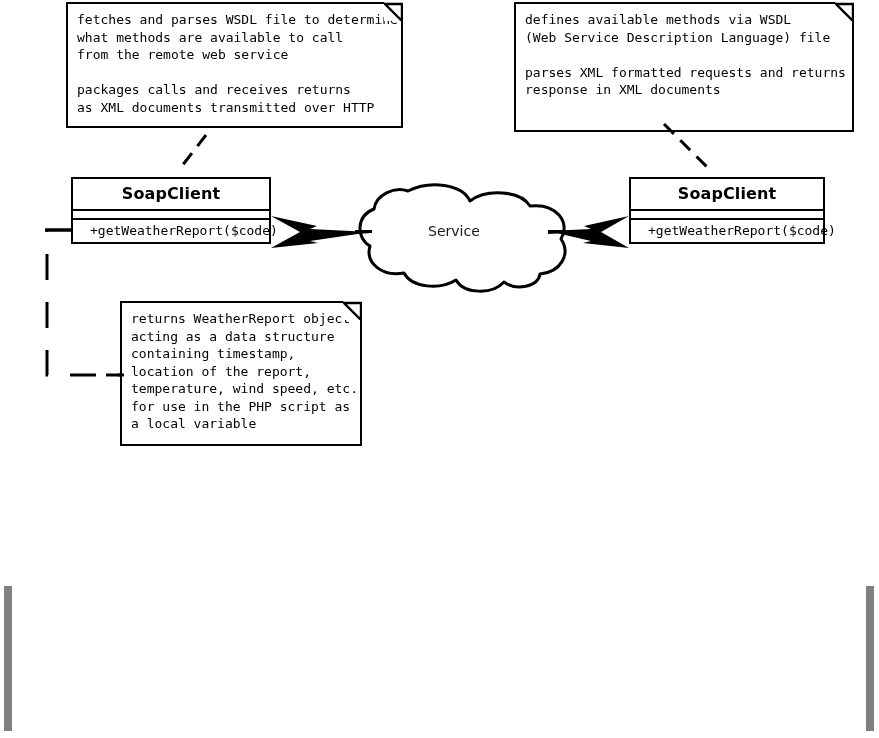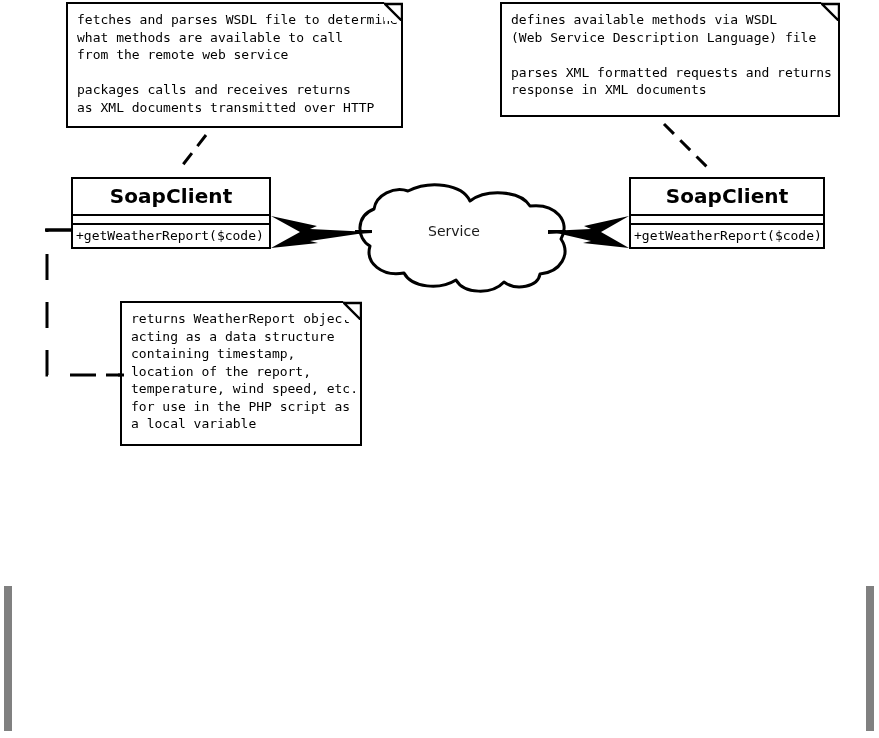--- a/index.html
+++ b/index.html
@@ -56,36 +56,36 @@
   .classbox {
     position: absolute;
     box-sizing: border-box;
     background: #ffffff;
     border: 2px solid #000000;
     z-index: 6;
   }
   .classbox .cb-title {
     font-family: "DejaVu Sans", sans-serif;
     font-weight: bold;
-    font-size: 20px;
+    font-size: 16px;
     text-align: center;
     color: #000000;
     padding: 5px 0 6px 0;
     border-bottom: 2px solid #000000;
     letter-spacing: 0.1px;
   }
   .classbox .cb-attrs {
     height: 7px;
     border-bottom: 2px solid #000000;
   }
   .classbox .cb-method {
     font-family: "DejaVu Sans Mono", monospace;
     font-size: 13px;
     color: #000000;
-    padding: 3px 2px 4px 3px;
+    padding: 3px 2px 4px 17px;
     white-space: pre;
   }
 
   
   .layer {
     position: absolute;
     left: 0;
     top: 0;
     width: 879px;
     height: 738px;
@@ -160,21 +160,21 @@
       <path d="M 0 1 L 18 19 M 18 19 L 18 2 L 1 2" fill="none" stroke="#000000" stroke-width="2.4"></path>
     </svg>
     <div class="note-body">fetches and parses WSDL file to determine
 what methods are available to call
 from the remote web service
 
 packages calls and receives returns
 as XML documents transmitted over HTTP</div>
   </div>
 
-  <div class="note" style="left:500px; top:2px; width:340px; height:115px;">
+  <div class="note" style="left:514px; top:2px; width:340px; height:130px;">
     <div class="fold-cut"></div>
     <svg class="fold-edge" viewBox="0 0 19 19" xmlns="http://www.w3.org/2000/svg">
       <path d="M 0 1 L 18 19 M 18 19 L 18 2 L 1 2" fill="none" stroke="#000000" stroke-width="2.4"></path>
     </svg>
     <div class="note-body">defines available methods via WSDL
 (Web Service Description Language) file
 
 parses XML formatted requests and returns
 response in XML documents</div>
   </div>

